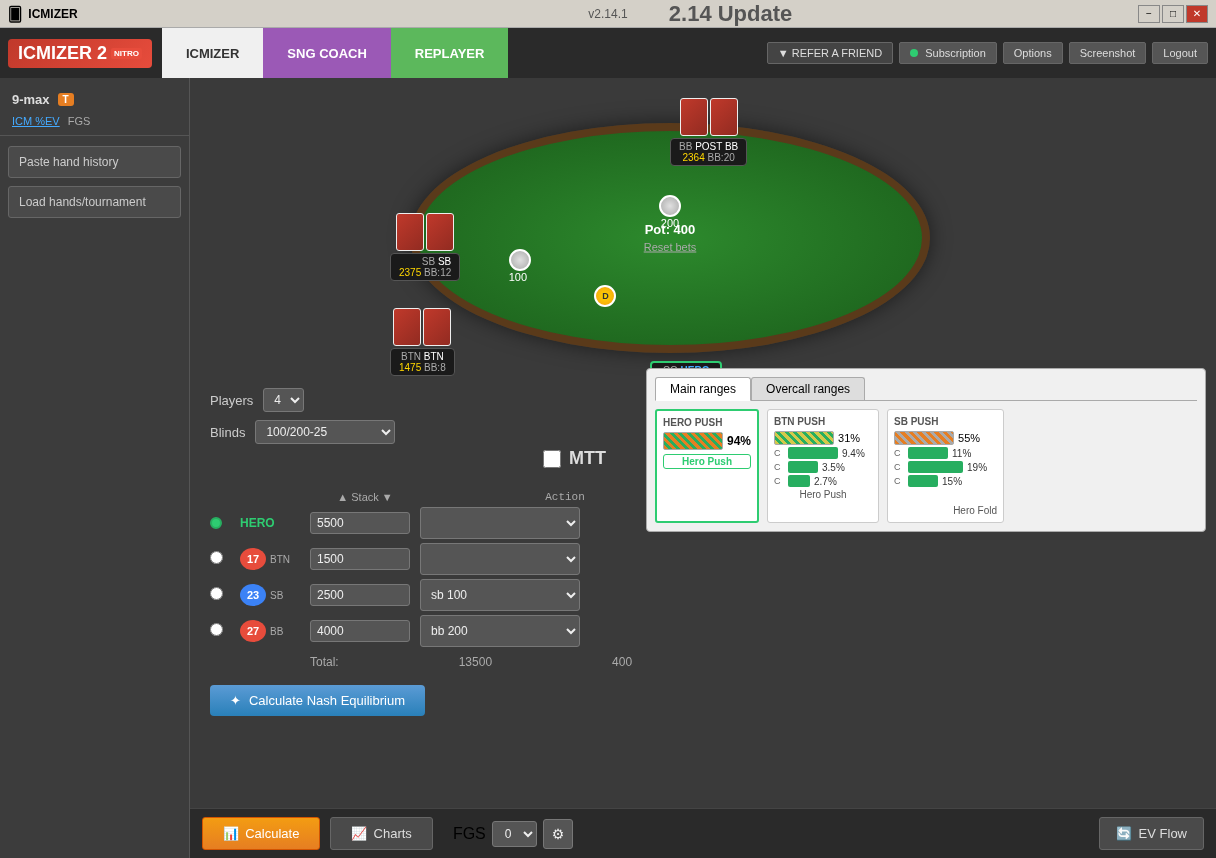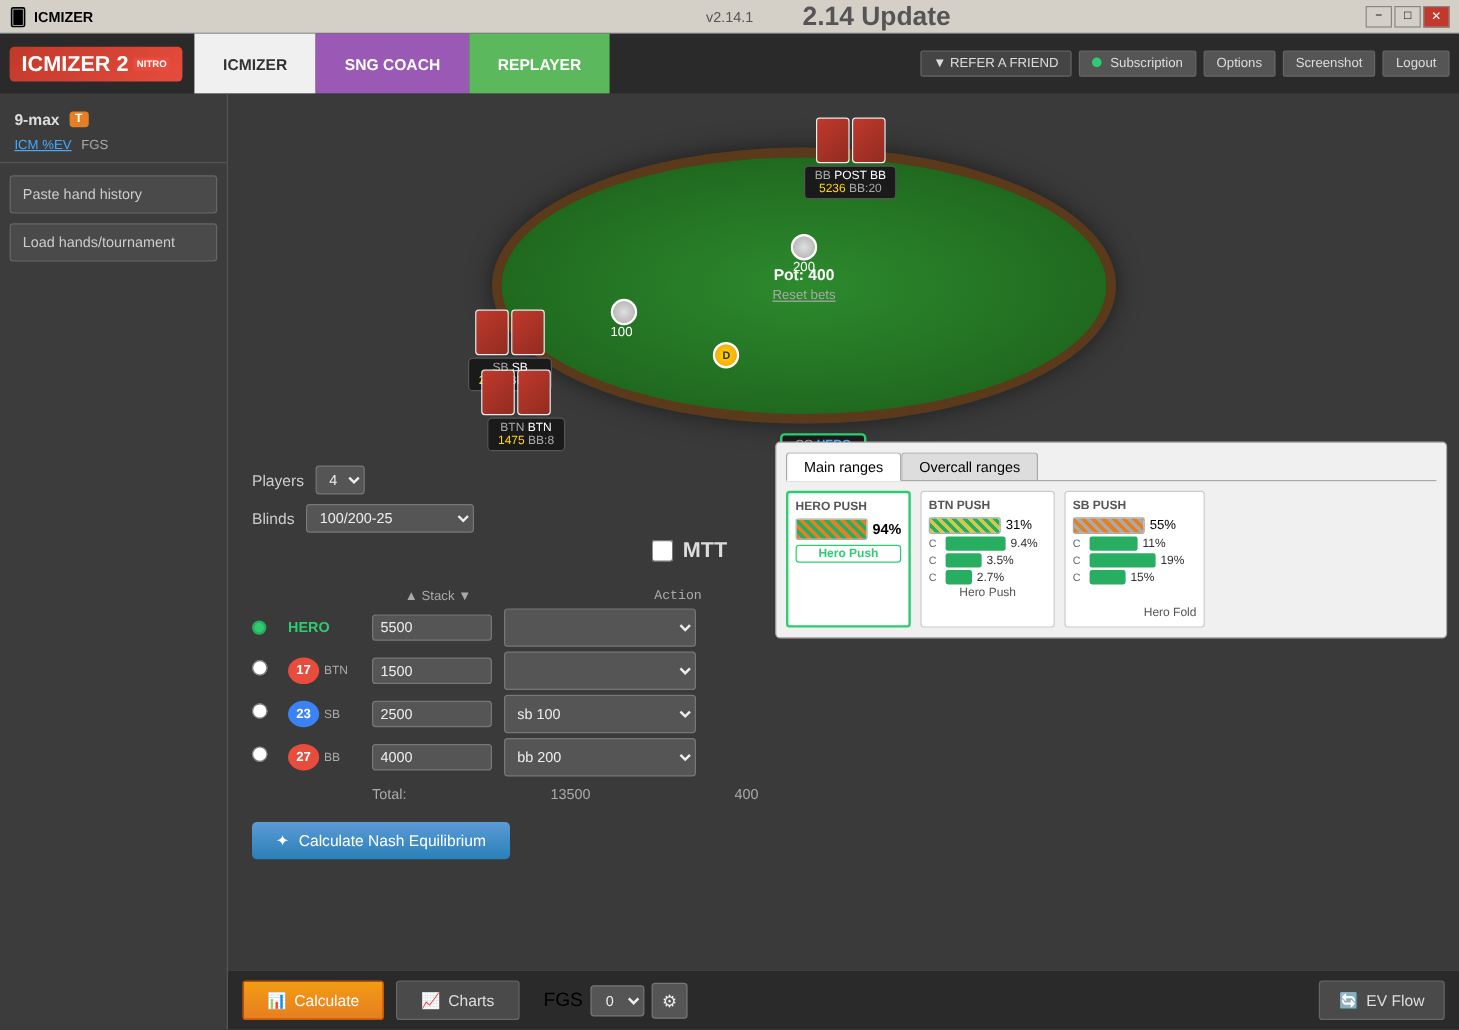--- a/index.html
+++ b/index.html
@@ -437,41 +437,41 @@
           </div>
         </div>
 
         <div style="position:absolute; top:5px; left:310px; text-align:center;">
           <div class="cards-group">
             <div class="card"></div>
             <div class="card"></div>
           </div>
           <div style="background:#1a1a1a;border:1px solid #555;border-radius:4px;padding:2px 8px;color:white;font-size:10px;">
             <span style="color:#aaa;">BB</span> <span>POST BB</span><br>
-            <span style="color:#ffd700;">5236</span> <span style="color:#aaa;">BB:20</span>
-          </div>
-        </div>
-
-        <div style="position:absolute; top:120px; left:30px; text-align:center;margin-top:45px;">
+            <span style="color:#ffd700;">2364</span> <span style="color:#aaa;">BB:20</span>
+          </div>
+        </div>
+
+        <div style="position:absolute; top:120px; left:30px; text-align:right;">
           <div class="cards-group">
             <div class="card"></div>
             <div class="card"></div>
           </div>
           <div style="background:#1a1a1a;border:1px solid #555;border-radius:4px;padding:2px 8px;color:white;font-size:10px;">
             <span style="color:#aaa;">SB</span> <span>SB</span><br>
             <span style="color:#ffd700;">2375</span> <span style="color:#aaa;">BB:12</span>
           </div>
         </div>
 
         <div style="position:absolute; top:215px; left:30px; text-align:center;">
           <div class="cards-group">
             <div class="card"></div>
             <div class="card"></div>
           </div>
-          <div style="background:#1a1a1a;border:1px solid #555;border-radius:4px;padding:2px 8px;color:white;font-size:10px;margin-left:16px;">
+          <div style="background:#1a1a1a;border:1px solid #555;border-radius:4px;padding:2px 8px;color:white;font-size:10px;">
             <span style="color:#aaa;">BTN</span> <span>BTN</span><br>
             <span style="color:#ffd700;">1475</span> <span style="color:#aaa;">BB:8</span>
           </div>
         </div>
 
         <div style="position:absolute; top:268px; left:290px; text-align:center;">
           <div style="background:#1a1a1a;border:2px solid #2ecc71;border-radius:4px;padding:2px 8px;color:white;font-size:10px;">
             <span style="color:#aaa;">CO</span> <span style="color:#4af;font-weight:bold;">HERO</span><br>
             <span style="color:#ffd700;">5475</span> <span style="color:#aaa;">BB:28</span>
           </div>

